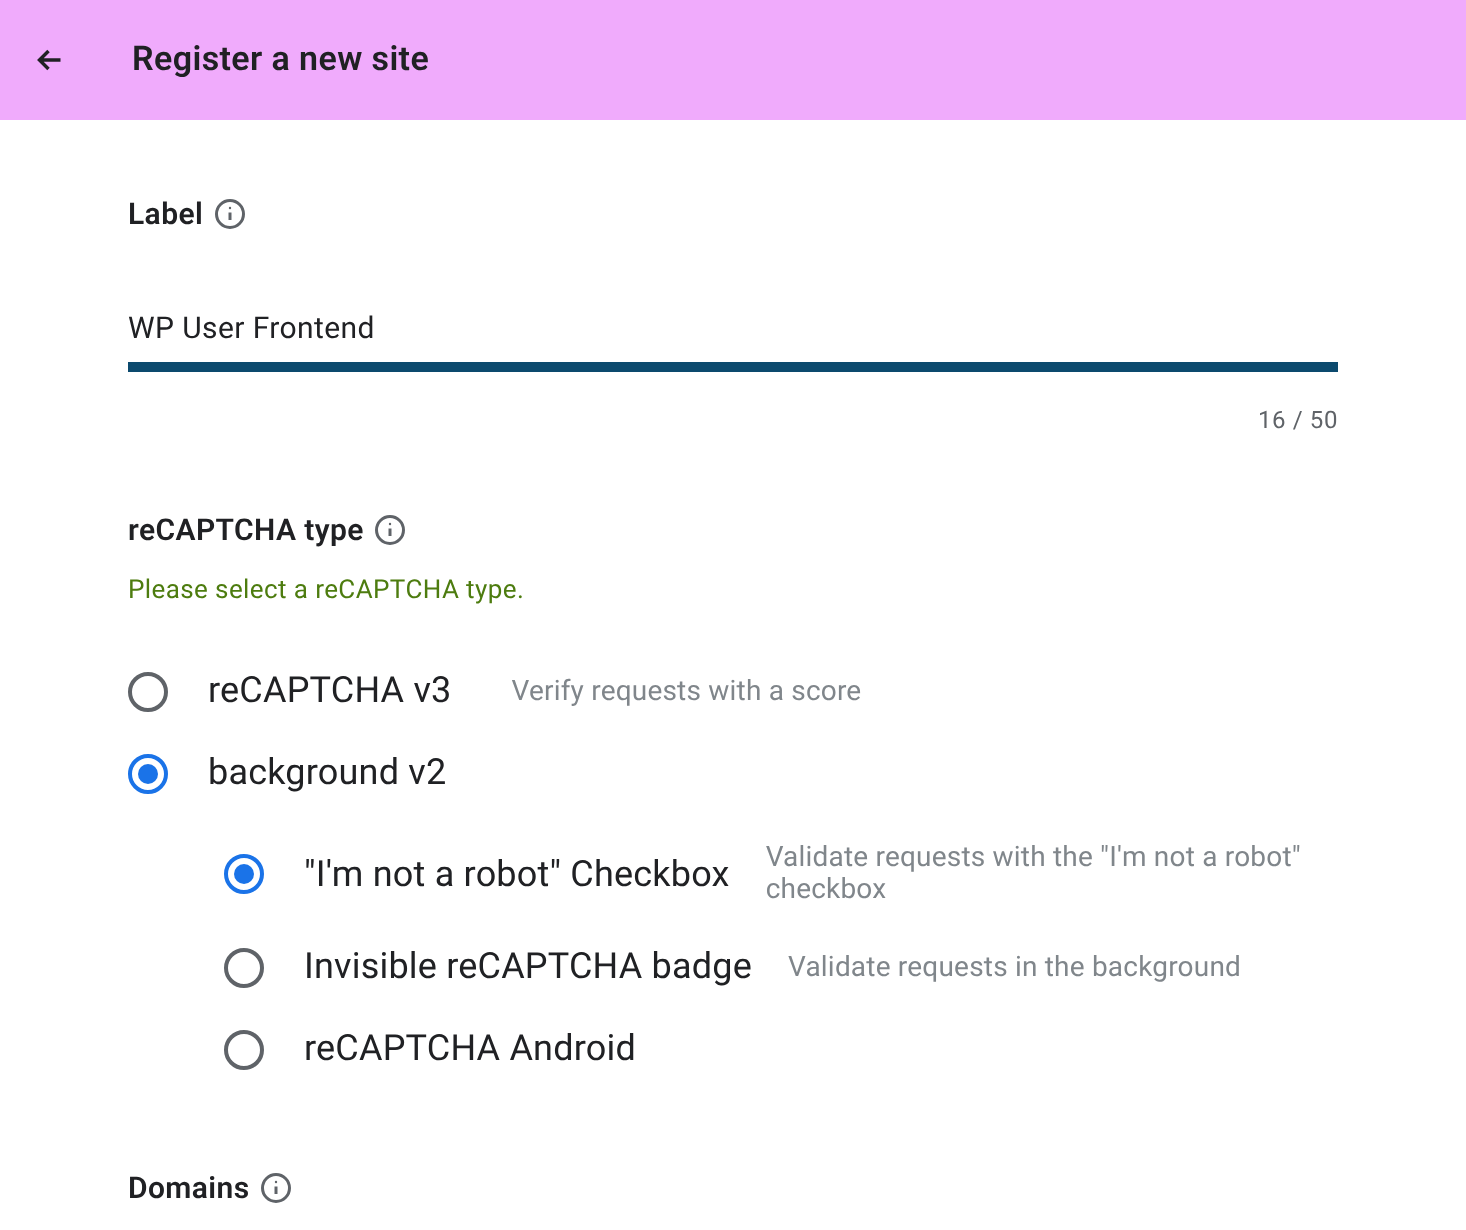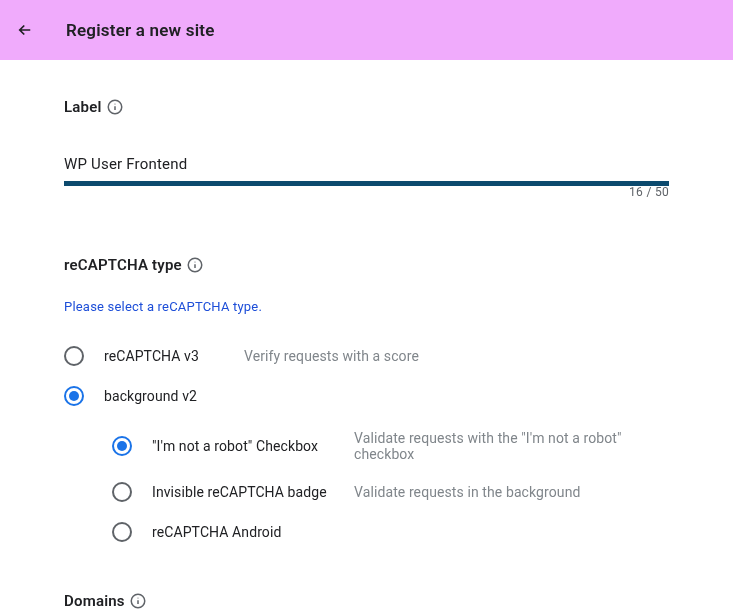--- a/index.html
+++ b/index.html
@@ -67,32 +67,32 @@
       font-size: 15px;
       color: #202124;
       width: 100%;
       background: transparent;
       letter-spacing: 0.2px;
     }
     .char-count {
       position: absolute;
       right: 0;
       top: 100%;
-      margin-top: 4px;
+      margin-top: 22px;
       font-size: 12px;
       color: #5f6368;
       letter-spacing: 0.3px;
     }
     .type-section {
       margin-top: 70px;
     }
     .error-text {
-      color: #1d4ed8;
+      color: #4d7c0f;
       font-size: 13px;
-      margin-top: 25px;
+      margin-top: 14px;
       letter-spacing: 0.2px;
     }
     .radio-list {
       margin-top: 22px;
     }
     .radio-row {
       display: flex;
       align-items: center;
       gap: 20px;
       padding: 10px 0;
@@ -121,21 +121,21 @@
     .radio-outer.selected .radio-inner {
       display: block;
     }
     .radio-labels {
       display: flex;
       align-items: center;
       gap: 30px;
       flex: 1;
     }
     .radio-label {
-      font-size: 14px;
+      font-size: 18px;
       color: #202124;
       letter-spacing: 0.1px;
       flex-shrink: 0;
       min-width: 110px;
     }
     .radio-desc {
       font-size: 14px;
       color: #80868b;
       letter-spacing: 0.1px;
     }

